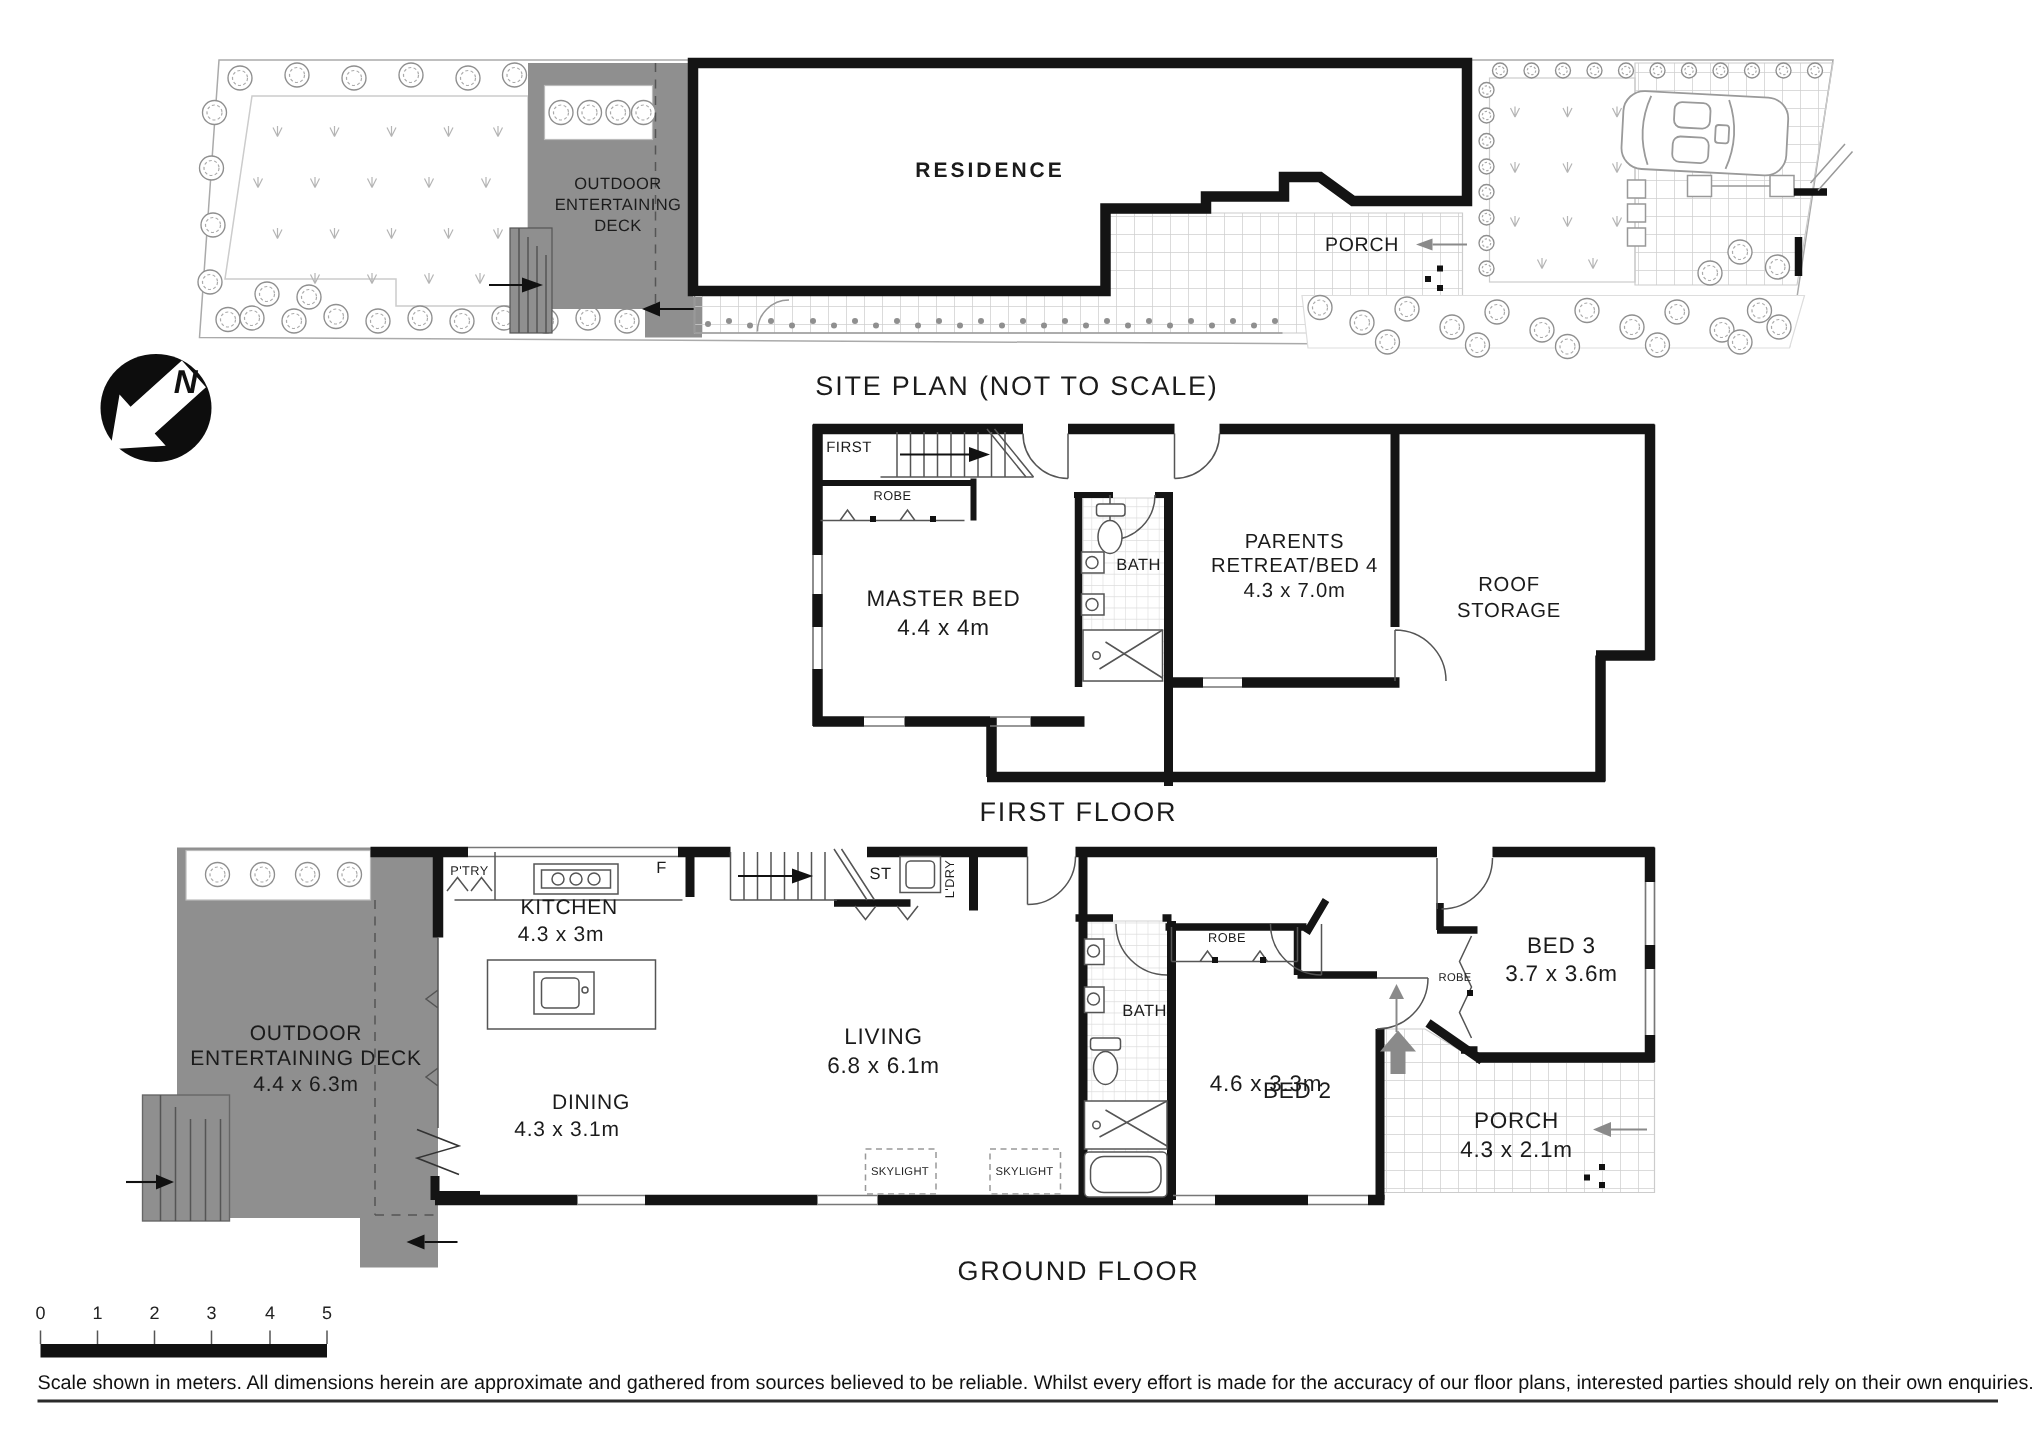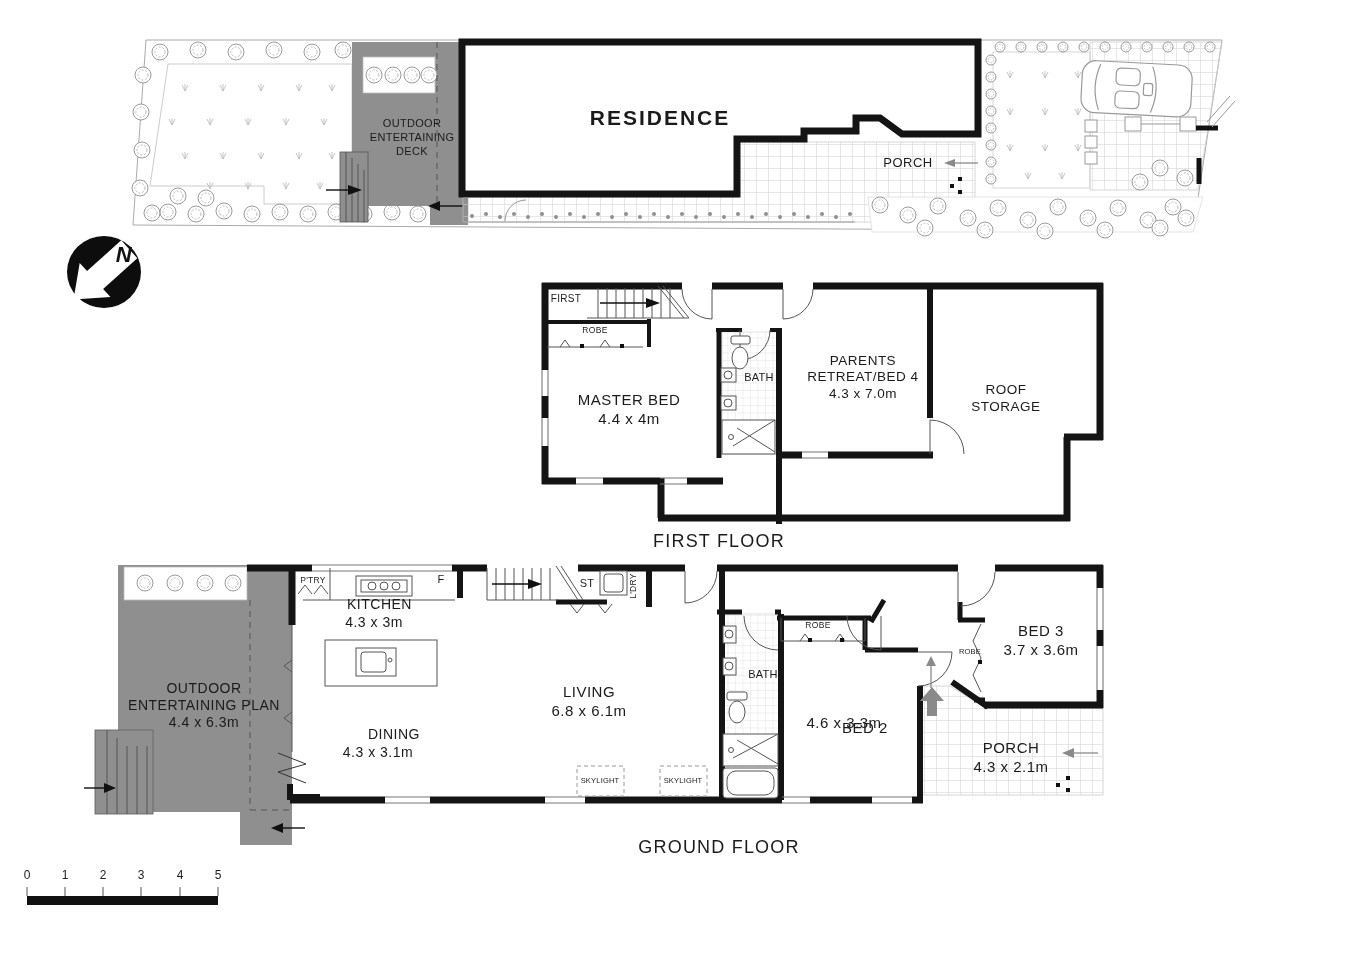--- a/index.html
+++ b/index.html
@@ -17,21 +17,21 @@
   .win{stroke:#777;stroke-width:1.1;fill:none;}
   .fix{stroke:#555;stroke-width:1;fill:#fff;}
   .garr{stroke:#8a8a8a;stroke-width:1.3;fill:none;}
   .dash{stroke:#555;stroke-width:1;fill:none;stroke-dasharray:6 5;}
   .dashlite{stroke:#999;stroke-width:1;fill:none;stroke-dasharray:4 3;}
 
   
   .lbl{position:absolute;transform:translateX(-50%);white-space:pre;line-height:1.12;
        text-align:center;color:#1b1b1b;letter-spacing:.5px;}
   .t18{font-size:18px;letter-spacing:1.2px;}
-  .t21{font-size:21px;letter-spacing:2px;font-weight:bold;}
+  .t21{font-size:14px;letter-spacing:2px;font-weight:bold;}
   .room{font-size:15px;}
   .room14{font-size:14px;}
   .room13{font-size:13.5px;}
   .t13{font-size:13px;}
   .t11{font-size:11px;letter-spacing:.3px;}
   .t10{font-size:10px;letter-spacing:.3px;}
   .sm{font-size:8.5px;letter-spacing:.3px;}
   .xs{font-size:7.5px;letter-spacing:.2px;}
   .vert{transform:translate(-50%,-50%) rotate(-90deg);}
   .north-n{font-style:italic;font-weight:bold;font-size:22px;}
@@ -439,20 +439,21 @@
     <rect x="27" y="896" width="191" height="9" fill="#111"></rect>
     <path class="thin" d="M27,887 V896 M65,887 V896 M103,887 V896 M141,887 V896 M180,887 V896 M218,887 V896"></path>
   </g>
 </svg>
 
 <div class="lbl t21" style="left:660px;top:106px;">RESIDENCE</div>
 <div class="lbl t11" style="left:412px;top:117px;">OUTDOOR</div>
 <div class="lbl t11" style="left:412px;top:131px;">ENTERTAINING</div>
 <div class="lbl t11" style="left:412px;top:145px;">DECK</div>
 <div class="lbl t13" style="left:908px;top:156px;">PORCH</div>
+<div class="lbl t18" style="left:678px;top:247px;">SITE PLAN (NOT TO SCALE)</div>
 <div class="lbl north-n" style="left:124px;top:243px;color:#111;">N</div>
 
 <div class="lbl t10" style="left:566px;top:293px;">FIRST</div>
 <div class="lbl sm" style="left:595px;top:326px;">ROBE</div>
 <div class="lbl room" style="left:629px;top:392px;">MASTER BED</div>
 <div class="lbl room" style="left:629px;top:411px;">4.4 x 4m</div>
 <div class="lbl t11" style="left:759px;top:371px;">BATH</div>
 <div class="lbl room13" style="left:863px;top:353px;">PARENTS</div>
 <div class="lbl room13" style="left:863px;top:369px;">RETREAT/BED 4</div>
 <div class="lbl room13" style="left:863px;top:386px;">4.3 x 7.0m</div>
@@ -460,21 +461,21 @@
 <div class="lbl room13" style="left:1006px;top:399px;">STORAGE</div>
 <div class="lbl t18" style="left:719px;top:531px;">FIRST FLOOR</div>
 
 <div class="lbl sm" style="left:313px;top:576px;">P'TRY</div>
 <div class="lbl t11" style="left:441px;top:573px;">F</div>
 <div class="lbl t11" style="left:587px;top:577px;">ST</div>
 <div class="lbl sm vert" style="left:634px;top:586px;">L'DRY</div>
 <div class="lbl room14" style="left:374px;top:597px;padding-left:11px;">KITCHEN</div>
 <div class="lbl room14" style="left:374px;top:615px;">4.3 x 3m</div>
 <div class="lbl room14" style="left:204px;top:681px;">OUTDOOR</div>
-<div class="lbl room14" style="left:204px;top:698px;">ENTERTAINING PLAN</div>
+<div class="lbl room14" style="left:204px;top:698px;">ENTERTAINING DECK</div>
 <div class="lbl room14" style="left:204px;top:715px;">4.4 x 6.3m</div>
 <div class="lbl room14" style="left:394px;top:727px;">DINING</div>
 <div class="lbl room14" style="left:378px;top:745px;">4.3 x 3.1m</div>
 <div class="lbl room" style="left:589px;top:684px;">LIVING</div>
 <div class="lbl room" style="left:589px;top:703px;">6.8 x 6.1m</div>
 <div class="lbl xs" style="left:600px;top:777px;">SKYLIGHT</div>
 <div class="lbl xs" style="left:683px;top:777px;">SKYLIGHT</div>
 <div class="lbl t11" style="left:763px;top:668px;">BATH</div>
 <div class="lbl sm" style="left:818px;top:621px;">ROBE</div>
 <div class="lbl room" style="left:865px;top:696px;margin-top:24px;">BED 2</div>
@@ -486,14 +487,15 @@
 <div class="lbl room" style="left:1011px;top:759px;">4.3 x 2.1m</div>
 <div class="lbl t18" style="left:719px;top:837px;">GROUND FLOOR</div>
 
 <div class="tick" style="left:27px;top:868px;">0</div>
 <div class="tick" style="left:65px;top:868px;">1</div>
 <div class="tick" style="left:103px;top:868px;">2</div>
 <div class="tick" style="left:141px;top:868px;">3</div>
 <div class="tick" style="left:180px;top:868px;">4</div>
 <div class="tick" style="left:218px;top:868px;">5</div>
 
+<div class="disc">Scale shown in meters. All dimensions herein are approximate and gathered from sources believed to be  reliable. Whilst every effort is made for the accuracy of our floor plans, interested parties should rely on their own enquiries.</div>
 
 </div>
 
 </body></html>

